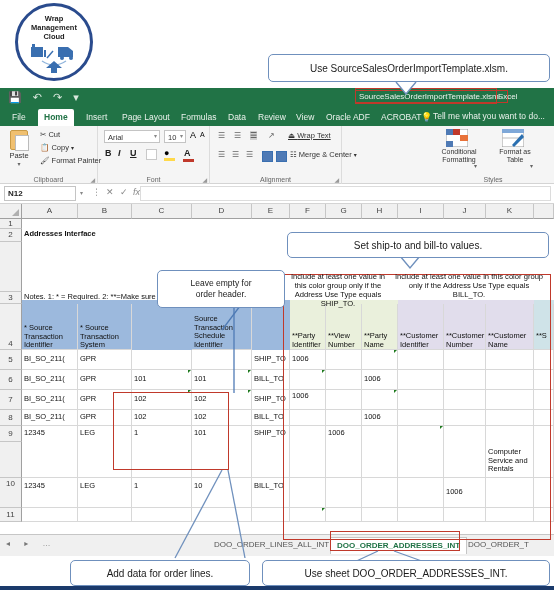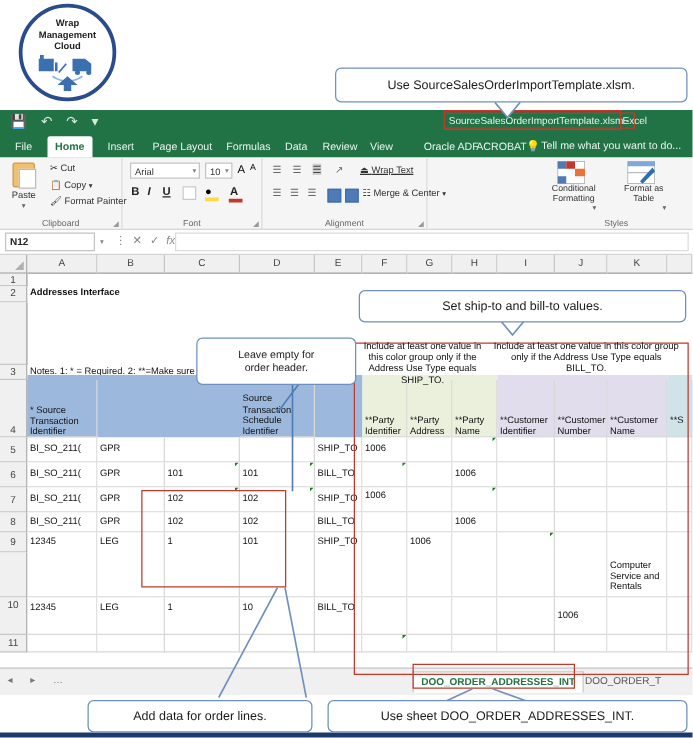--- a/index.html
+++ b/index.html
@@ -146,21 +146,21 @@
 
   <div class="tabs">
     <span class="tab" style="left:6px;">File</span>
     <span class="tab active" style="left:38px;">Home</span>
     <span class="tab" style="left:80px;">Insert</span>
     <span class="tab" style="left:116px;">Page Layout</span>
     <span class="tab" style="left:175px;">Formulas</span>
     <span class="tab" style="left:222px;">Data</span>
     <span class="tab" style="left:252px;">Review</span>
     <span class="tab" style="left:290px;">View</span>
-    <span class="tab" style="left:320px;margin-left:13px;">Oracle ADF</span>
+    <span class="tab" style="left:320px;">Oracle ADF</span>
     <span class="tab" style="left:375px;">ACROBAT</span>
     <span style="position:absolute;left:421px;top:4px;color:#ffe9a8;font-size:9px;">💡</span>
     <span class="tellme" style="left:433px;">Tell me what you want to do...</span>
   </div>
 
   <div class="ribbon">
 
     <div class="rgroup" style="left:0; width:98px;">
       <div class="clip-btn">
         <div class="clip-ico"></div>
@@ -282,23 +282,24 @@
 
     <div class="cell c-white" style="left:22px; top:88px; width:512px; height:12px; border:none;">Notes. 1: * = Required. 2: **=Make sure you include              st one</div>
 
     <div style="position:absolute;left:22px;top:100px;width:268px;height:46px;background:#9cb9dd;"></div>
     <div style="position:absolute;left:22px;top:96px;width:268px;height:4px;background:#9cb9dd;"></div>
     <div style="position:absolute;left:290px;top:96px;width:108px;height:50px;background:#eaf0dc;"></div>
     <div style="position:absolute;left:398px;top:96px;width:136px;height:50px;background:#e1ddec;"></div>
     <div style="position:absolute;left:534px;top:96px;width:20px;height:50px;background:#cfe3e8;"></div>
 
     <div class="cell hdrcell c-blue" style="left:22px;  top:100px; width:56px; height:46px; padding-top:20px;">* Source Transaction Identifier</div>
+    <div class="cell hdrcell c-blue" style="left:78px;  top:100px; width:54px; height:46px; padding-top:20px;">* Source Transaction System</div>
     <div class="cell hdrcell c-blue" style="left:192px; top:100px; width:60px; height:46px; padding-top:11px;">Source Transaction Schedule Identifier</div>
     <div class="cell hdrcell c-green" style="left:290px; top:100px; width:36px; height:46px; padding-top:28px;">**Party Identifier</div>
-    <div class="cell hdrcell c-green" style="left:326px; top:100px; width:36px; height:46px; padding-top:28px;">**Party Address</div>
+    <div class="cell hdrcell c-green" style="left:326px; top:100px; width:36px; height:46px; padding-top:28px;">**View Number</div>
     <div class="cell hdrcell c-green" style="left:362px; top:100px; width:36px; height:46px; padding-top:28px;">**Party Name</div>
     <div class="cell hdrcell c-purple" style="left:398px; top:100px; width:46px; height:46px; padding-top:28px;">**Customer Identifier</div>
     <div class="cell hdrcell c-purple" style="left:444px; top:100px; width:42px; height:46px; padding-top:28px;">**Customer Number</div>
     <div class="cell hdrcell c-purple" style="left:486px; top:100px; width:48px; height:46px; padding-top:28px;">**Customer Name</div>
     <div class="cell hdrcell c-teal" style="left:534px; top:100px; width:20px; height:46px; padding-top:28px;">**S</div>
 
     <div class="cell c-white" style="left:22px;  top:146px; width:56px; height:20px; padding-top:5px;">BI_SO_211(</div>
     <div class="cell c-white" style="left:78px;  top:146px; width:54px; height:20px; padding-top:5px;">GPR</div>
     <div class="cell c-white" style="left:132px; top:146px; width:60px; height:20px; padding-top:5px;"></div>
     <div class="cell c-white" style="left:192px; top:146px; width:60px; height:20px; padding-top:5px;"></div>
@@ -385,20 +386,21 @@
     <div class="cell c-white" style="left:326px; top:304px; width:36px; height:14px;"></div>
     <div class="cell c-white" style="left:362px; top:304px; width:36px; height:14px;"></div>
     <div class="cell c-white" style="left:398px; top:304px; width:46px; height:14px;"></div>
     <div class="cell c-white" style="left:444px; top:304px; width:42px; height:14px;"></div>
     <div class="cell c-white" style="left:486px; top:304px; width:48px; height:14px;"></div>
     <div class="cell c-white" style="left:534px; top:304px; width:20px; height:14px;"></div>
   </div>
 
   <div id="sheettabs">
     <span class="navarrows">◂ ▸ …</span>
+    <span class="stab" style="left:208px;">DOO_ORDER_LINES_ALL_INT</span>
     <span class="stab active" style="left:330px;">DOO_ORDER_ADDRESSES_INT</span>
     <span class="stab" style="left:462px;">DOO_ORDER_T</span>
   </div>
 </div>
 
 <div class="redbox" style="left:355px; top:88px; width:142px; height:16px;"></div>
 <div class="redbox" style="left:283px; top:274px; width:268px; height:266px;"></div>
 <div class="redbox" style="left:113px; top:392px; width:116px; height:78px;"></div>
 <div class="redbox" style="left:330px; top:531px; width:130px; height:20px;"></div>
 

